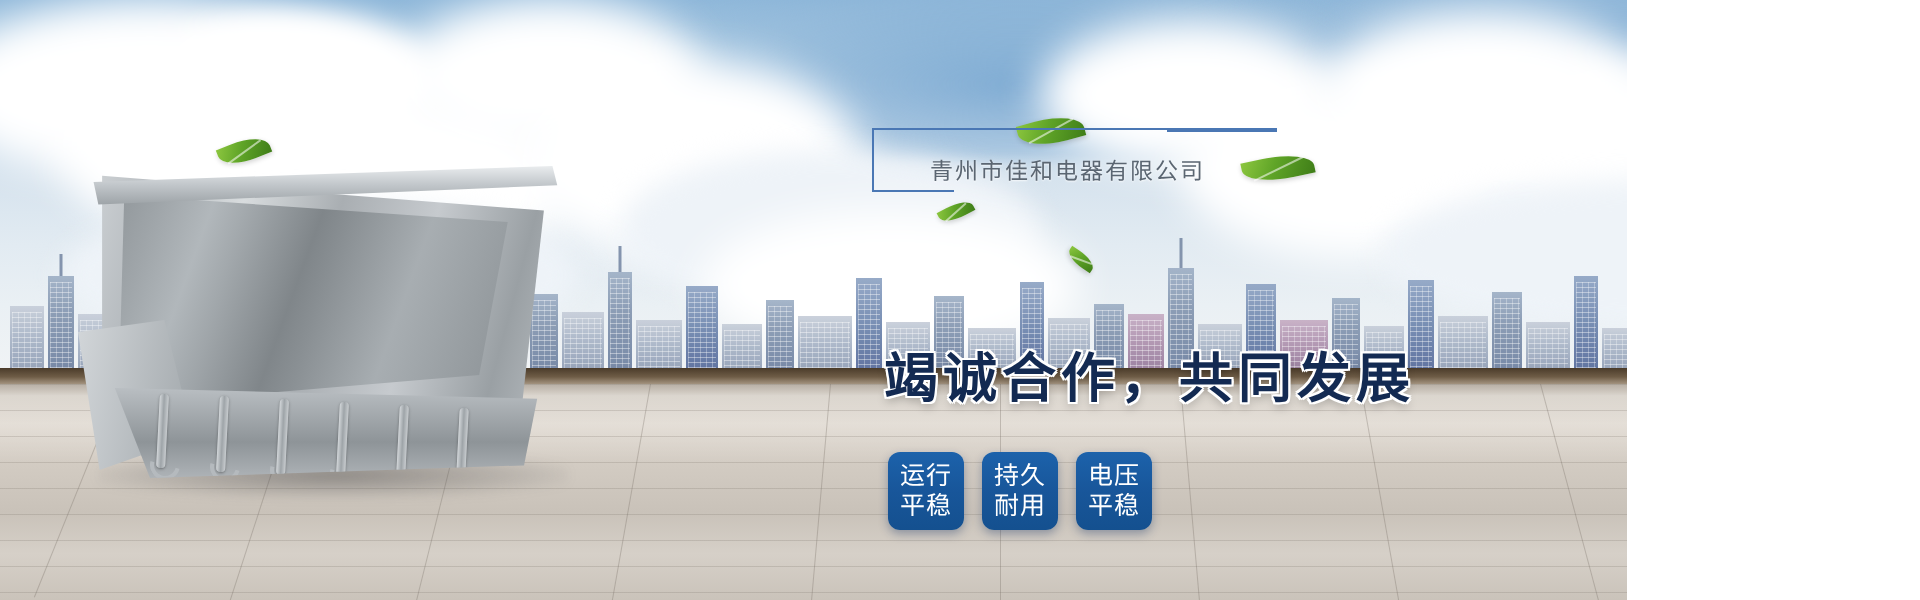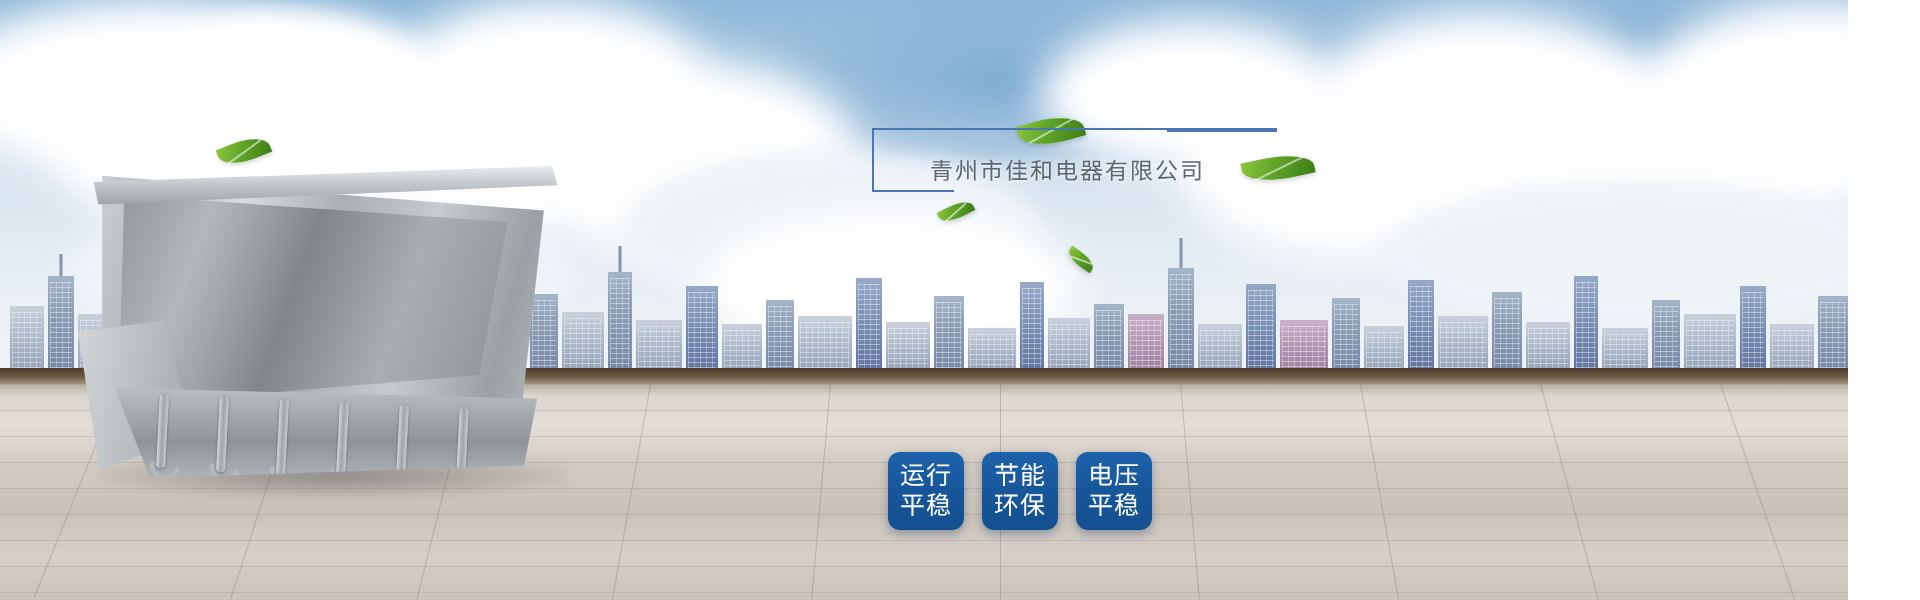--- a/index.html
+++ b/index.html
@@ -1,21 +1,21 @@
 <!DOCTYPE html>
 <html lang="zh-CN"><head>
 <meta charset="utf-8">
 <title>Banner</title>
 <style>
   html,body{margin:0;padding:0;background:#fff;}
   body{font-family:"DejaVu Sans","Liberation Sans",sans-serif;}
 
   .banner{
     position:relative;
-    width:1848px;height:600px;
+    width:1627px;height:600px;
     overflow:hidden;
     background:#cfe0ef;
   }
 
   
   .sky{
     position:absolute;left:0;top:0;width:1920px;height:372px;
     background:
       linear-gradient(to bottom,
         #8fb8da 0%,
@@ -374,29 +374,30 @@
       </div>
   </div>
 
   <div class="copy">
 
     <div class="brand-frame"></div>
 
     <div class="brand-name">青州市佳和电器有限公司</div>
 
 
+    <div class="subtitle">竭诚合作，共同发展</div>
 
     <div class="badges">
       <div class="badge">
         <span>运行</span>
         <span>平稳</span>
       </div>
       <div class="badge">
-        <span>节能</span>
-        <span>环保</span>
+        <span>持久</span>
+        <span>耐用</span>
       </div>
       <div class="badge">
         <span>电压</span>
         <span>平稳</span>
       </div>
     </div>
 
   </div>
 </div>
 

